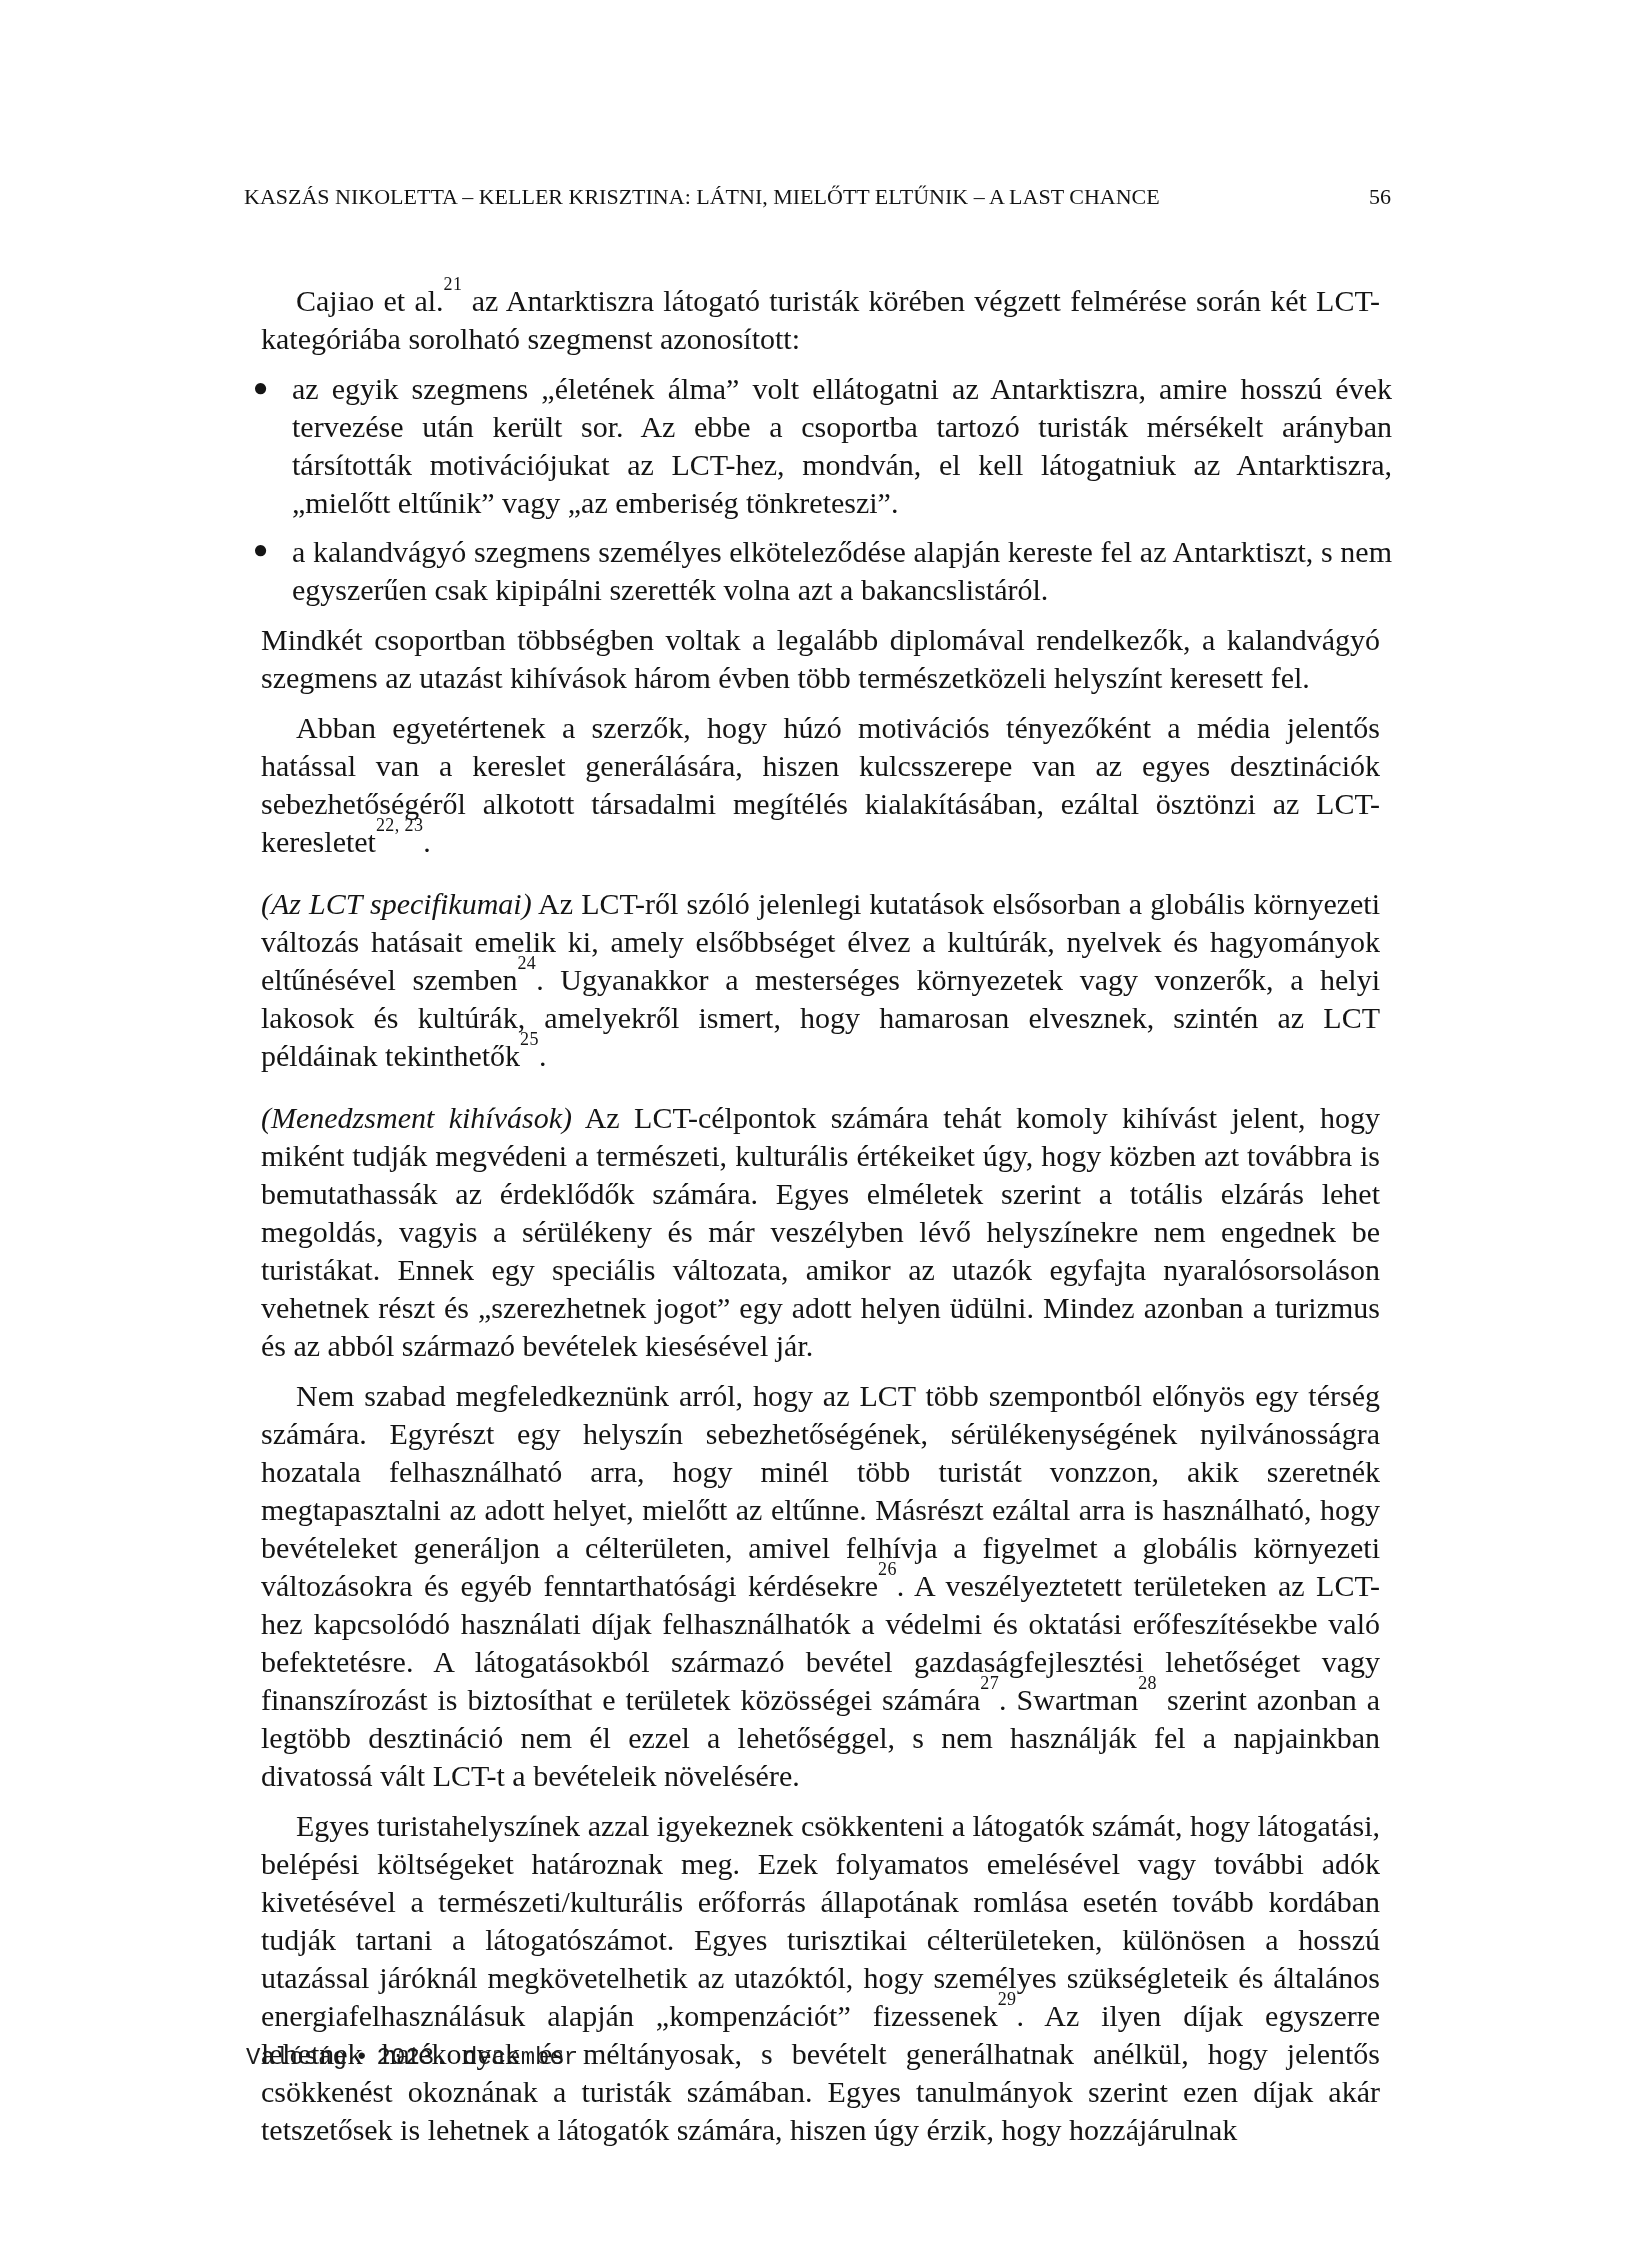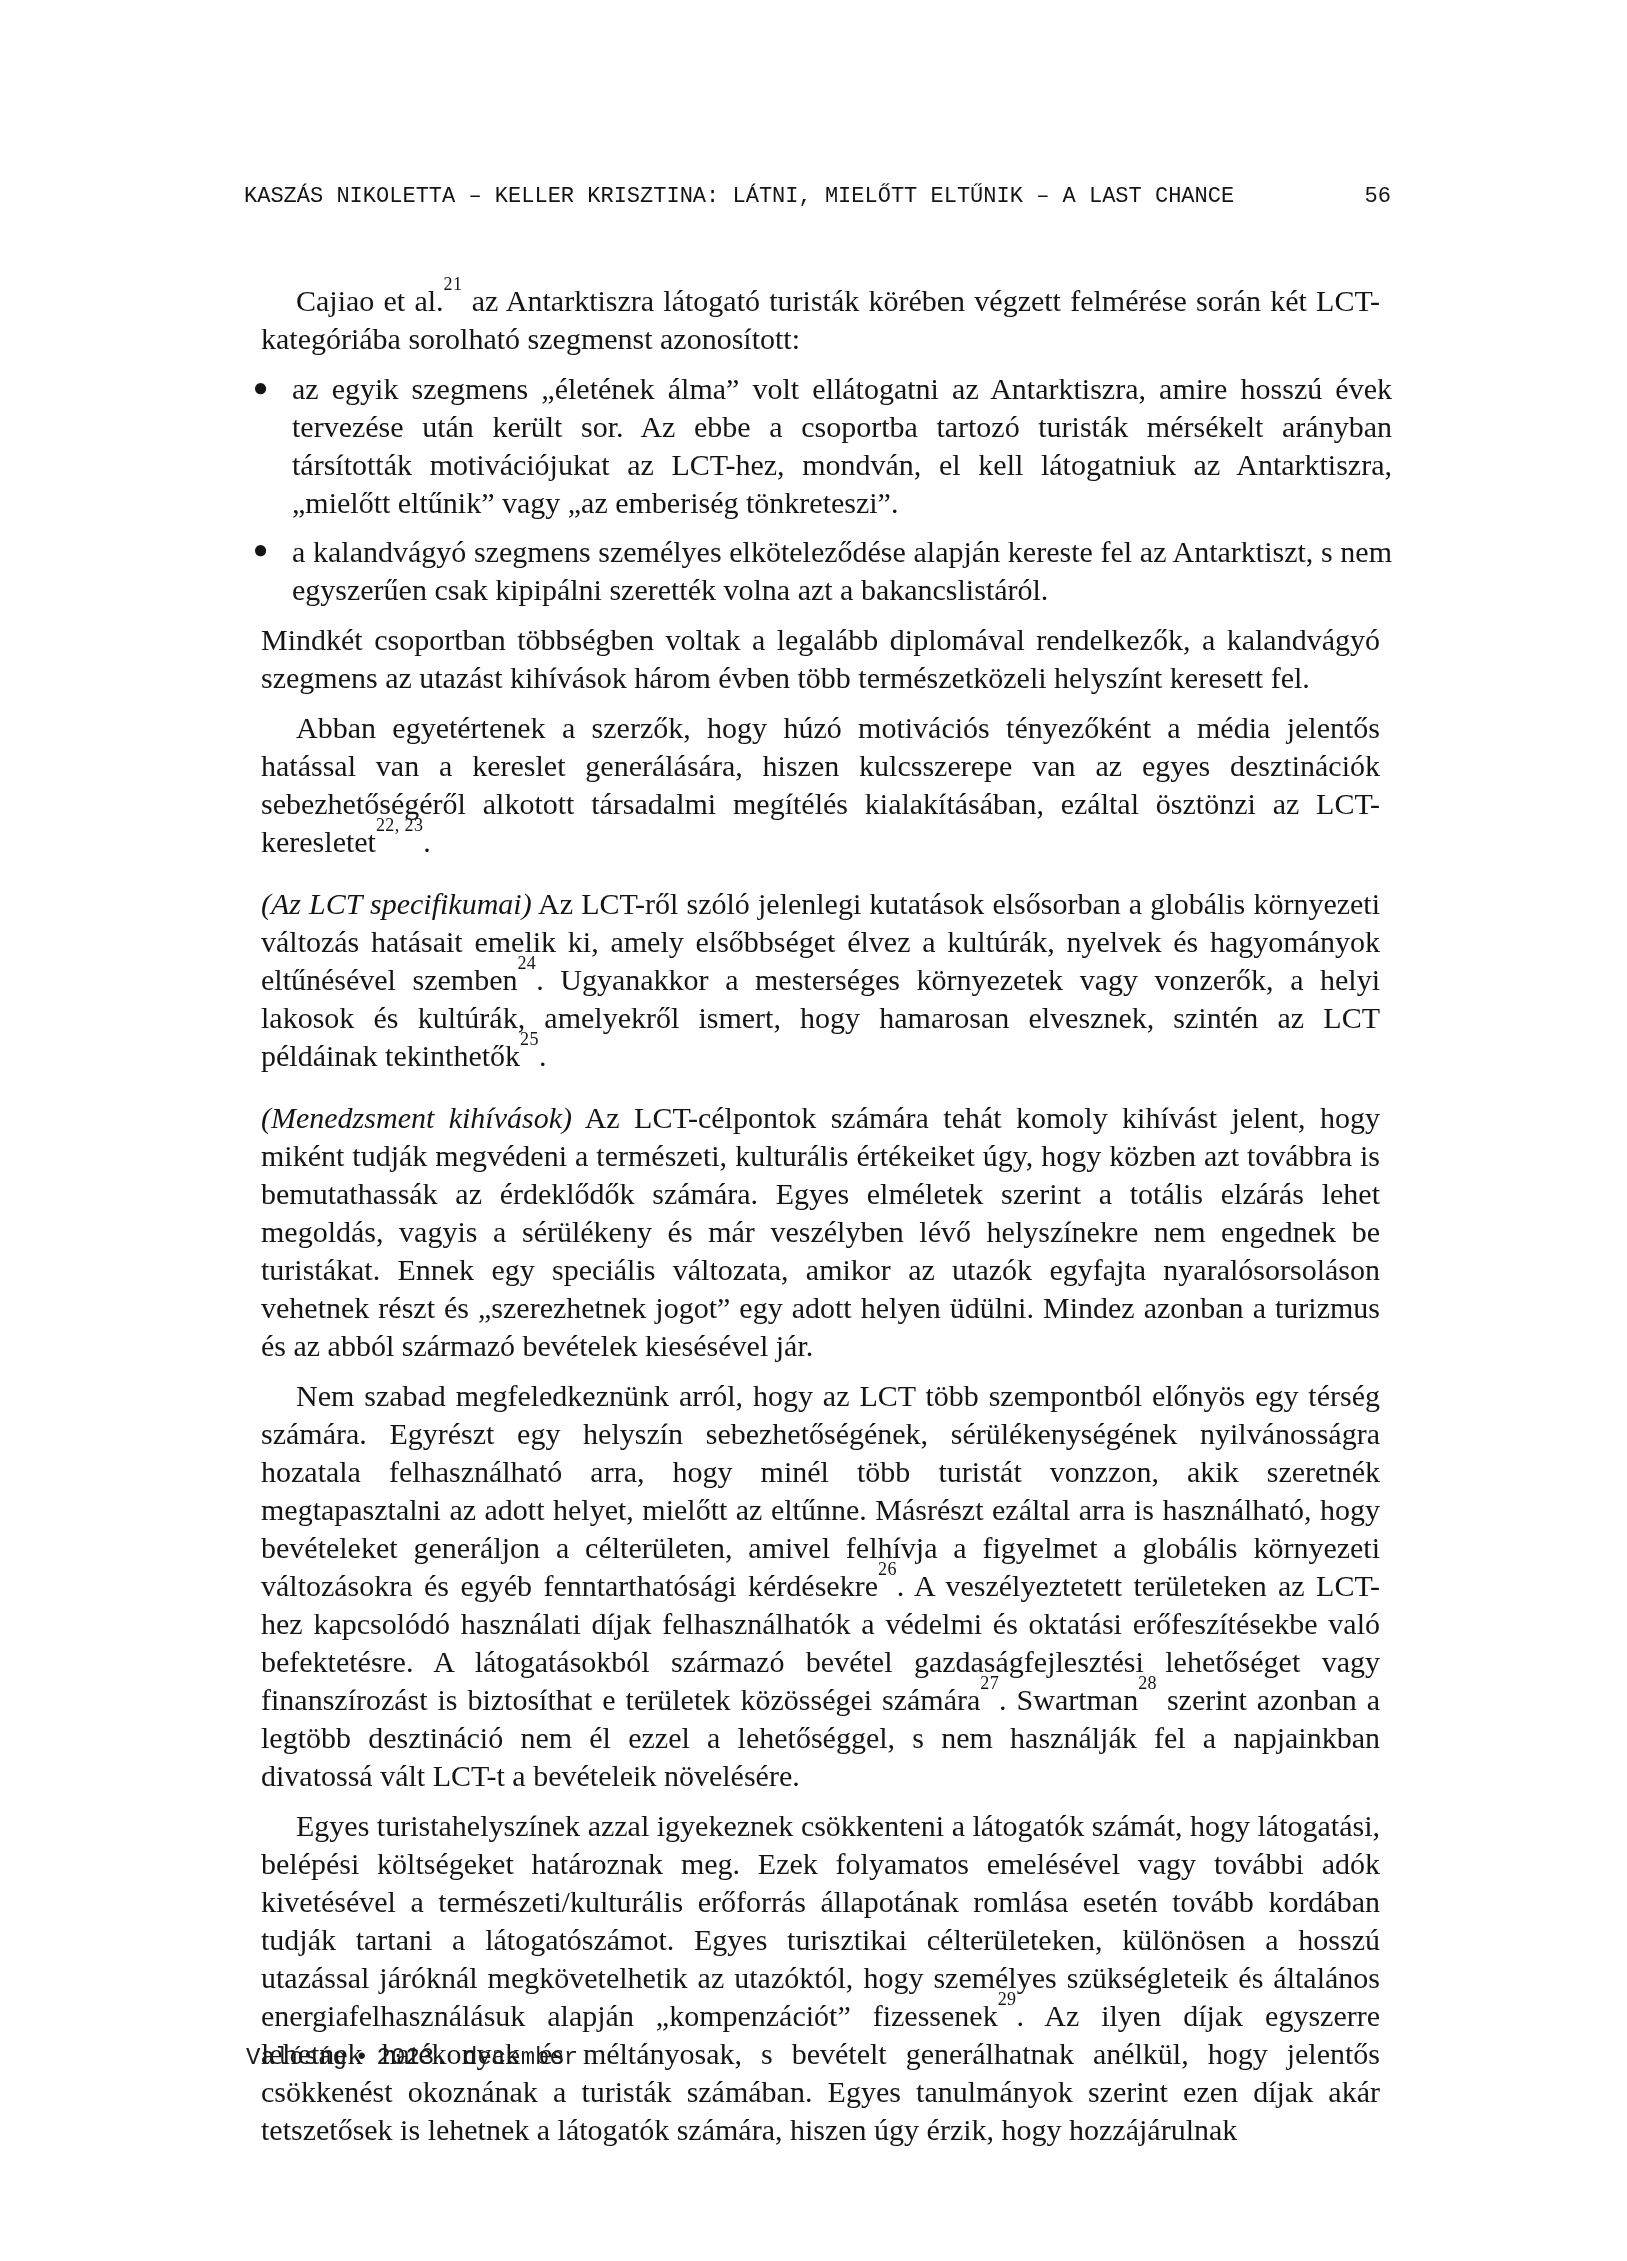--- a/index.html
+++ b/index.html
@@ -9,21 +9,21 @@
     position: relative;
     font-family: "Liberation Serif", serif;
     color: #161616;
   }
   .page { position: absolute; inset: 0; background: #ffffff; }
 
   .running-header {
     position: absolute;
     left: 244px; right: 237px; top: 184px;
     display: flex; align-items: baseline;
-    font-family: Liberation Mono, monospace;
+    font-family: Liberation Serif, serif;
     font-size: 22px; font-weight: 400;
     color: #141414;
     white-space: nowrap;
   }
   .running-header .page-number { margin-left: auto; padding-left: 31px; }
 
   .body-text {
     position: absolute;
     left: 249px; width: 1143px; top: 270px;
     font-size: 30px; line-height: 38px;

